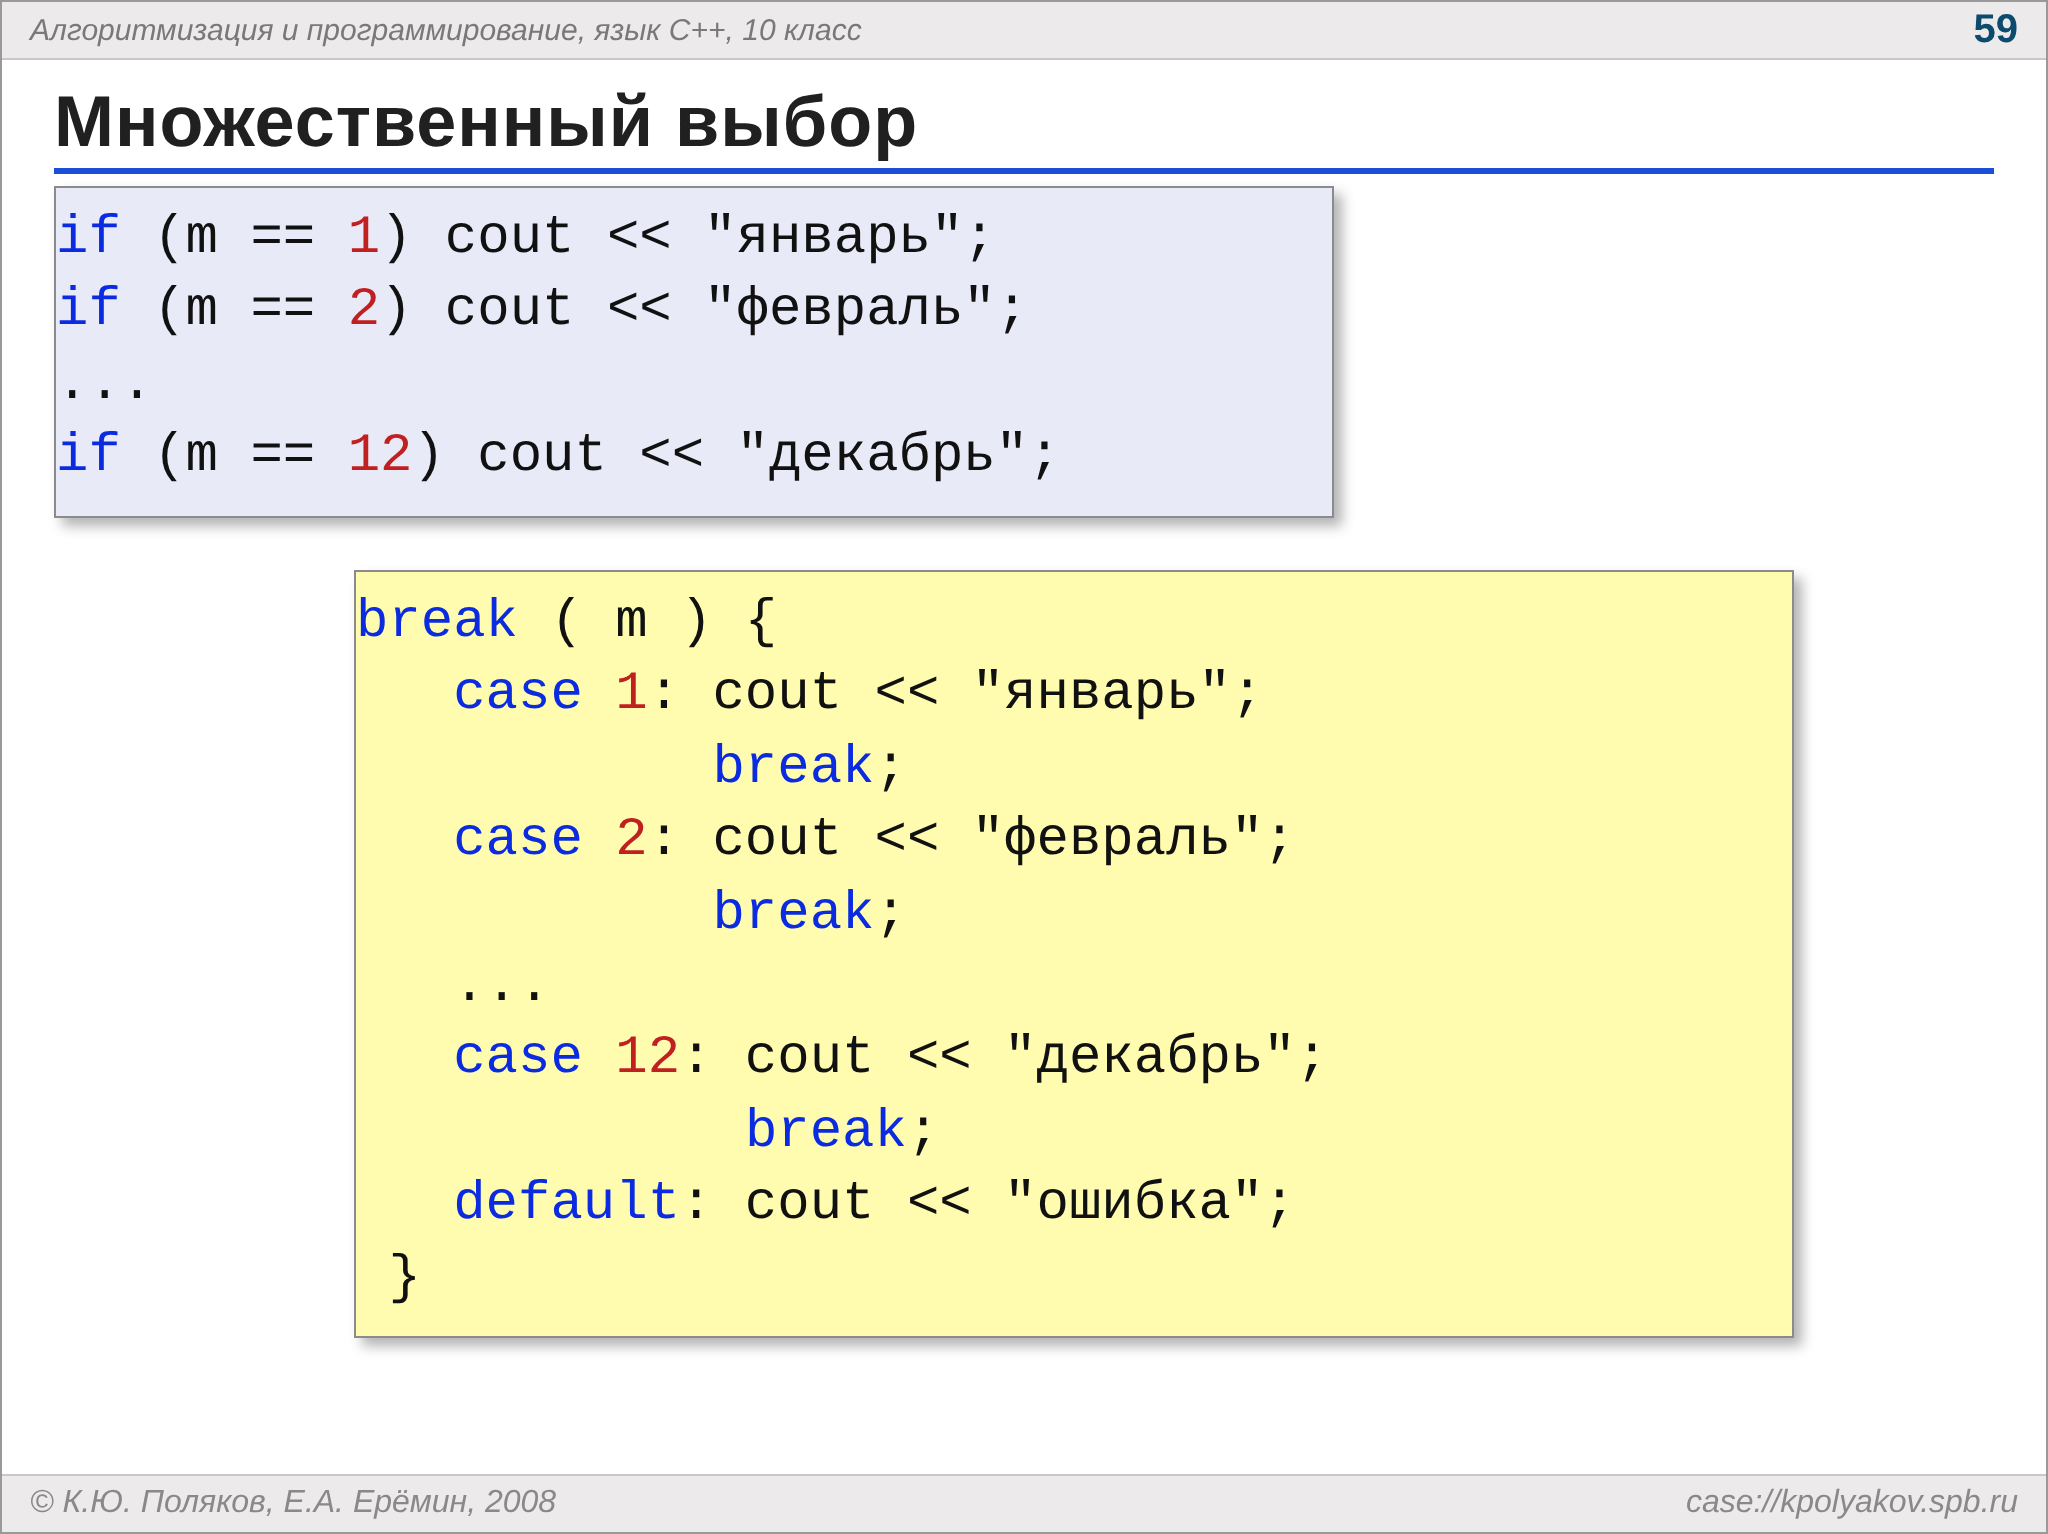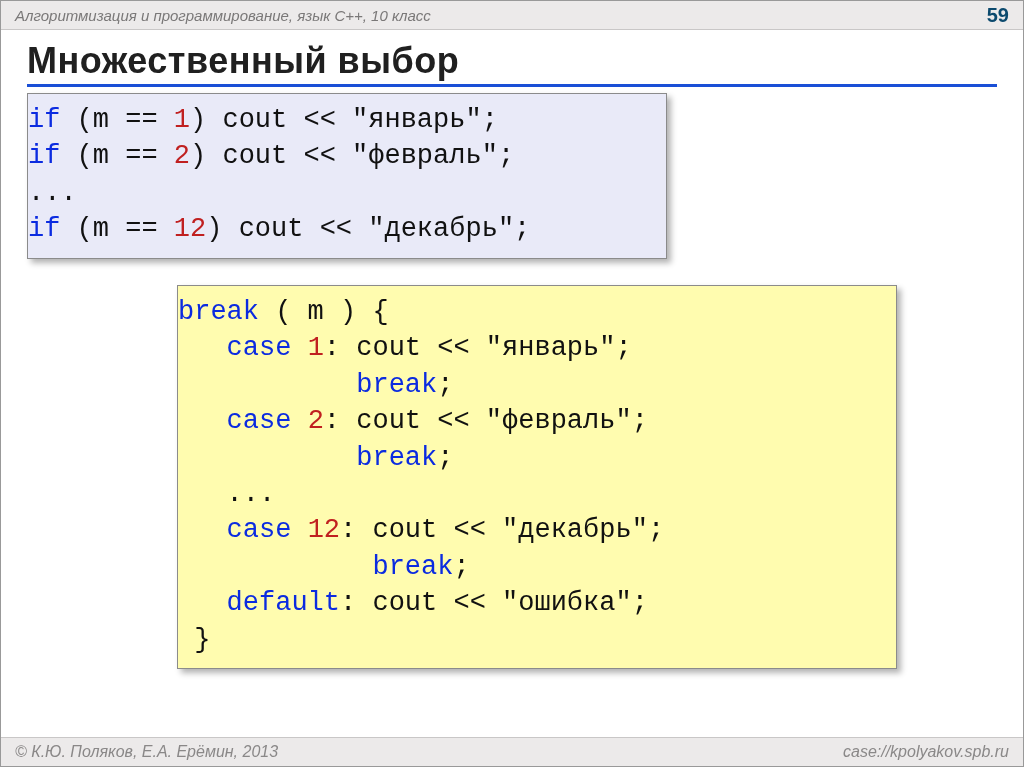--- a/index.html
+++ b/index.html
@@ -117,16 +117,16 @@
 <span class="txt">           </span><span class="kw">break</span><span class="txt">;</span>
 <span class="txt">   </span><span class="txt">...</span>
 <span class="txt">   </span><span class="kw">case</span><span class="txt"> </span><span class="num">12</span><span class="txt">: cout &lt;&lt; "декабрь";</span>
 <span class="txt">            </span><span class="kw">break</span><span class="txt">;</span>
 <span class="txt">   </span><span class="kw">default</span><span class="txt">: cout &lt;&lt; "ошибка";</span>
 <span class="txt"> }</span></div>
 
   </div>
 
   <div class="bottom-bar">
-    <span>© К.Ю. Поляков, Е.А. Ерёмин, 2013</span>
+    <span>© К.Ю. Поляков, Е.А. Ерёмин, 2008</span>
     <span>case://kpolyakov.spb.ru</span>
   </div>
 </div>
 
 </body></html>

